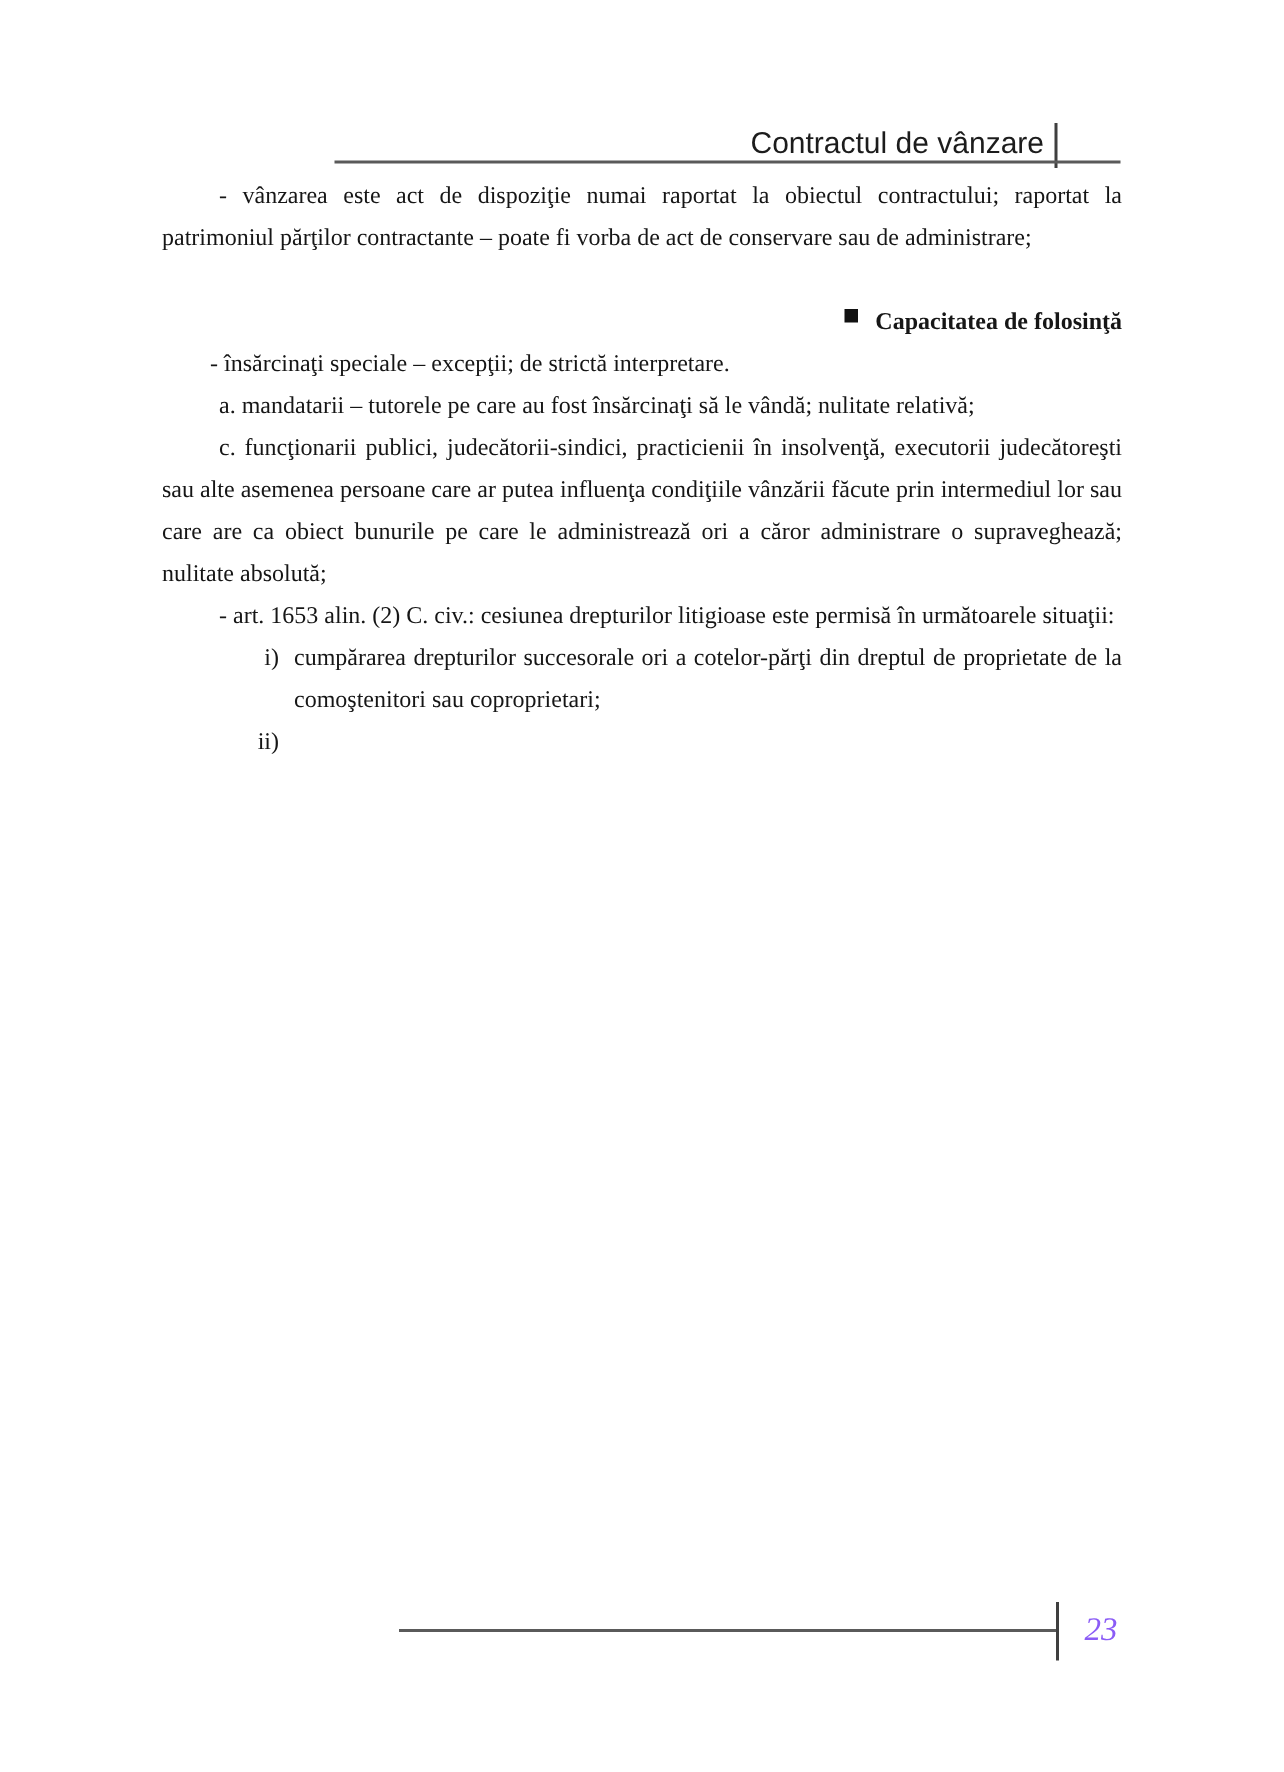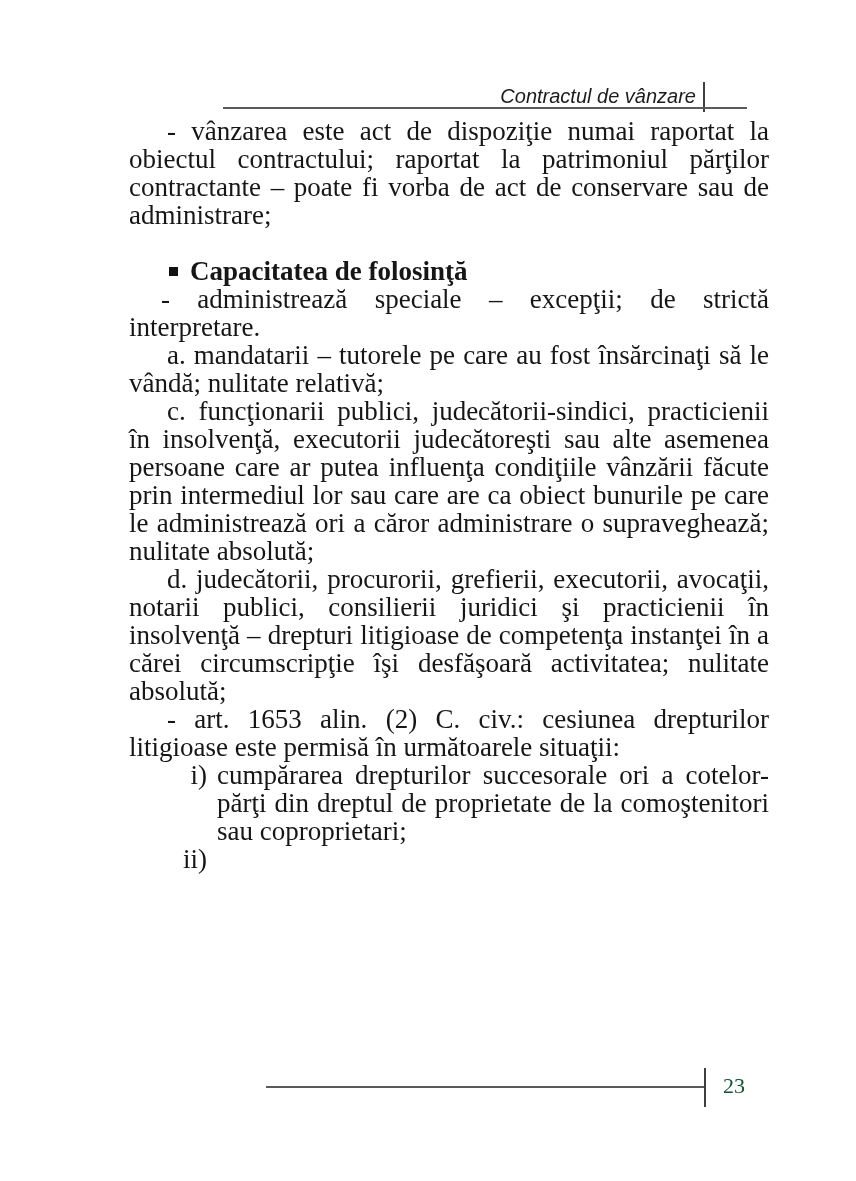--- a/index.html
+++ b/index.html
@@ -15,21 +15,20 @@
   
   .header-title {
     position: absolute;
     top: 84px;
     right: 160px;
     font-family: "Liberation Sans", sans-serif;
     font-size: 20px;
     line-height: 24px;
     color: #1c1c1c;
     white-space: nowrap;
-    font-style: italic;
   }
   .header-vbar {
     position: absolute;
     left: 703px;
     top: 82px;
     width: 2px;
     height: 30px;
     background: #3f3f3f;
   }
   .header-hline {
@@ -40,34 +39,33 @@
     height: 2px;
     background: #5a5a5a;
   }
 
   
   .page-body {
     position: absolute;
     left: 108px;
     top: 117px;
     width: 640px;
-    font-size: 27px;
+    font-size: 16px;
     line-height: 28px;
     text-align: justify;
-    margin-left: 21px;
   }
   .para {
     margin: 0;
     text-indent: 38px;
   }
   .heading {
     margin: 28px 0 0 0;          
     padding-left: 40px;
     font-weight: bold;
-    text-align: left;
+    text-align: right;
     text-indent: 0;
     white-space: nowrap;
   }
   .bullet {
     display: inline-block;
     background: #111;
     margin-right: 12px;
   }
   .bullet-square { width: 9px; height: 9px; vertical-align: 4px; }
   .bullet-circle { width: 10px; height: 10px; border-radius: 50%; vertical-align: 3px; }
@@ -99,41 +97,41 @@
     width: 2px;
     height: 39px;
     background: #3f3f3f;
   }
   .page-number {
     position: absolute;
     left: 723px;
     top: 1072px;
     font-size: 22px;
     line-height: 28px;
-    color: #14532d;
+    color: #8b5cf6;
+    font-style: italic;
   }
 </style>
 </head>
 <body>
 
 <div class="header-title">Contractul de vânzare</div>
 <div class="header-vbar"></div>
 <div class="header-hline"></div>
 
 <div class="page-body">
 
   <p class="para">- vânzarea este act de dispoziţie numai raportat la obiectul contractului; raportat la patrimoniul părţilor contractante – poate fi vorba de act de conservare sau de administrare;</p>
 
   <p class="heading"><span class="bullet bullet-square"></span><span>Capacitatea de folosinţă</span></p>
-  <p class="para" style="text-indent:32px;">- administrează speciale – excepţii; de strictă interpretare.</p>
+  <p class="para" style="text-indent:32px;">- însărcinaţi speciale – excepţii; de strictă interpretare.</p>
 
 
   <p class="para">a. mandatarii – tutorele pe care au fost însărcinaţi să le vândă; nulitate relativă;</p>
   <p class="para">c. funcţionarii publici, judecătorii-sindici, practicienii în insolvenţă, executorii judecătoreşti sau alte asemenea persoane care ar putea influenţa condiţiile vânzării făcute prin intermediul lor sau care are ca obiect bunurile pe care le administrează ori a căror administrare o supraveghează; nulitate absolută;</p>
-  <p class="para">d. judecătorii, procurorii, grefierii, executorii, avocaţii, notarii publici, consilierii juridici şi practicienii în insolvenţă – drepturi litigioase de competenţa instanţei în a cărei circumscripţie îşi desfăşoară activitatea; nulitate absolută;</p>
   <p class="para">- art. 1653 alin. (2) C. civ.: cesiunea drepturilor litigioase este permisă în următoarele situaţii:</p>
 
   <div class="rlist">
     <div class="rlist-item">
       <span class="rlist-marker">i)</span><span>cumpărarea drepturilor succesorale ori a cotelor-părţi din dreptul de proprietate de la comoştenitori sau coproprietari;</span>
     </div>
     <div class="rlist-item">
       <span class="rlist-marker">ii)</span>
     </div>
   </div>

